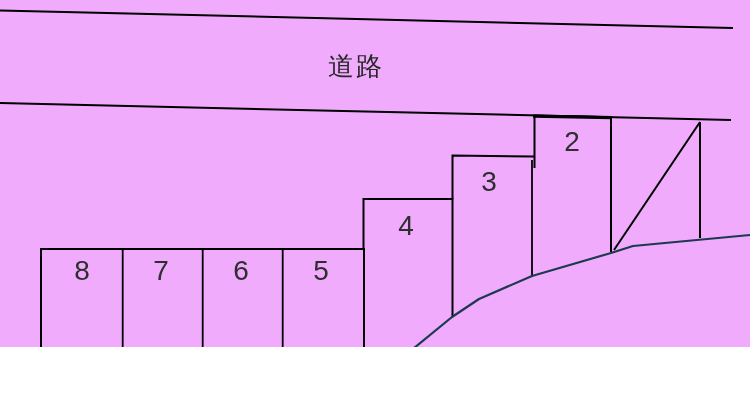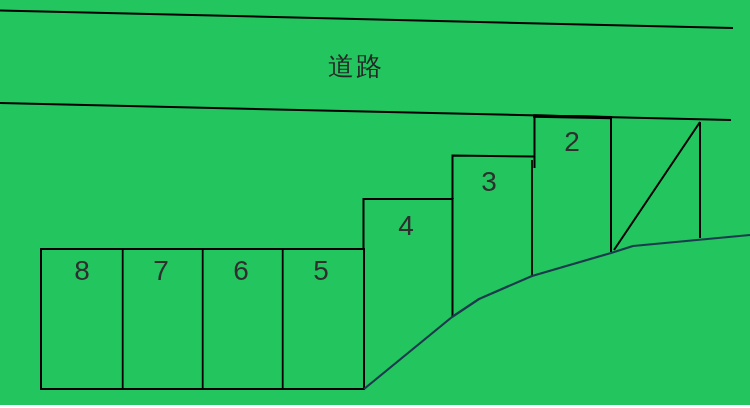--- a/index.html
+++ b/index.html
@@ -1,20 +1,20 @@
 <!DOCTYPE html>
 <html><head>
 <meta charset="utf-8">
 <style>
   html, body { margin: 0; padding: 0; background: #ffffff; }
   .stage {
     position: relative;
     width: 750px;
-    height: 405px;
-    background: #22c55e;
+    height: 347px;
+    background: #f0abfc;
     overflow: hidden;
   }
   svg { display: block; }
   svg text {
     font-family: "Liberation Sans", "DejaVu Sans", sans-serif;
     fill: #2e2e2e;
   }
   .num {
     font-size: 28px;
     text-anchor: middle;

